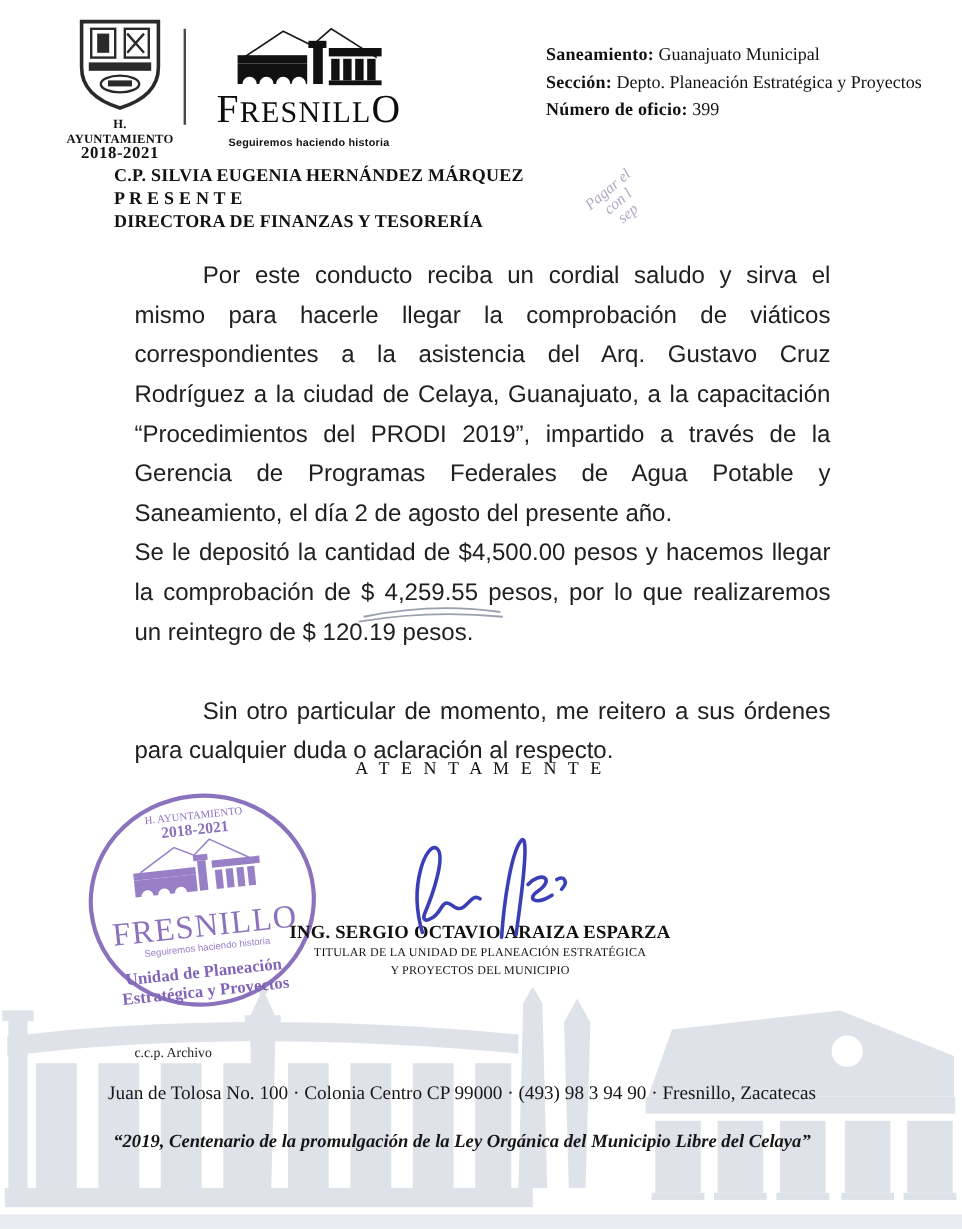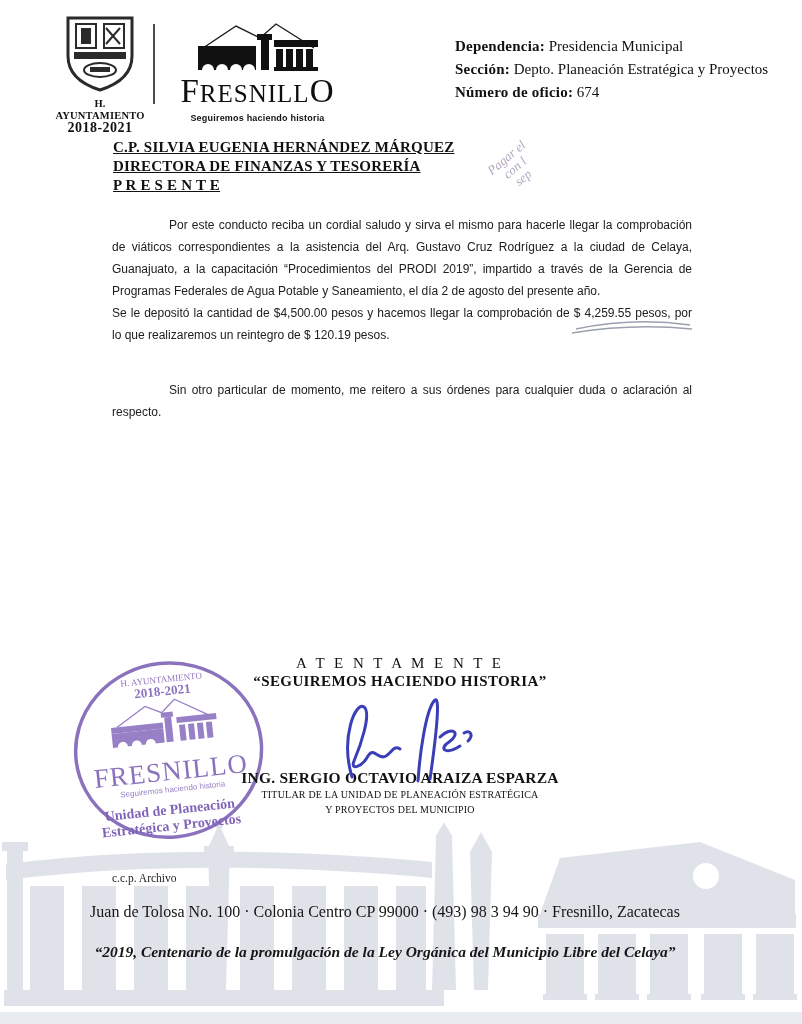--- a/index.html
+++ b/index.html
@@ -12,33 +12,33 @@
   .coat-caption .years{font-size:14px;letter-spacing:.5px;}
   .hdr-divider{left:153px;top:24px;width:2px;height:80px;background:#4a4a4a;z-index:2;}
   .logo{left:170px;top:18px;width:175px;text-align:center;z-index:2;}
   .logo-text{font-family:"Liberation Serif",serif;color:#0e0e0e;letter-spacing:1px;line-height:30px;white-space:nowrap;}
   .logo-text .big{font-size:33px;}
   .logo-text .mid{font-size:25px;}
   .logo-tagline{font-family:"Liberation Sans",sans-serif;font-weight:bold;font-size:9px;letter-spacing:.2px;color:#111;margin-top:1px;}
   .hdr-info{left:455px;top:35px;width:345px;font-size:15px;line-height:23px;color:#111;z-index:2;}
   .hdr-info b{letter-spacing:.2px;}
   
-  .recipient{left:113px;top:138px;font-weight:bold;font-size:15px;line-height:19px;letter-spacing:.2px;color:#111;z-index:2;text-decoration:underline;}
+  .recipient{left:95px;top:138px;font-weight:bold;font-size:15px;line-height:19px;letter-spacing:.2px;color:#111;z-index:2;}
   
   .hand-note{left:492px;top:148px;transform:rotate(-40deg);color:#b3a6c4;font-style:italic;font-size:13px;line-height:13px;z-index:2;text-align:center;}
   
-  .body-text{left:112px;top:214px;width:580px;font-family:"Liberation Sans",sans-serif;font-size:12px;line-height:22px;text-align:justify;color:#202020;z-index:2;}
+  .body-text{left:112px;top:214px;width:580px;font-family:"Liberation Sans",sans-serif;font-size:20px;line-height:33px;text-align:justify;color:#202020;z-index:2;}
   .body-text p{margin:0;}
   .p-indent{text-indent:57px;}
   .amount{position:relative;white-space:nowrap;}
   .squiggle{position:absolute;left:-4px;bottom:-15px;}
   .gap-anexo{margin-top:49px !important;}
   .gap-sin{margin-top:33px !important;}
   
-  .closing{left:175px;top:654px;width:450px;text-align:center;font-size:15px;line-height:18px;color:#111;z-index:2;}
+  .closing{left:175px;top:632px;width:450px;text-align:center;font-size:15px;line-height:18px;color:#111;z-index:2;}
   .closing .aten{letter-spacing:3px;}
   .closing .slog{font-weight:bold;letter-spacing:.4px;}
   
   .sig{left:332px;top:693px;z-index:3;}
   
   .signatory{left:145px;top:769px;width:510px;text-align:center;color:#111;z-index:2;}
   .signatory .name{font-weight:bold;font-size:15.5px;line-height:18px;letter-spacing:.2px;}
   .signatory .title{font-size:10px;line-height:15px;letter-spacing:.2px;}
   
   .stamp{left:68px;top:656px;width:204px;height:196px;transform:rotate(-6deg);opacity:.88;z-index:1;}
@@ -126,49 +126,48 @@
       <rect x="108" y="31" width="7" height="18" fill="#111"></rect>
       <rect x="118" y="31" width="7" height="18" fill="#111"></rect>
       <rect x="128" y="31" width="7" height="18" fill="#111"></rect>
       <rect x="96" y="49" width="44" height="4" fill="#111"></rect>
     </svg>
     <div class="logo-text"><span class="big">F</span><span class="mid">RESNILL</span><span class="big">O</span></div>
     <div class="logo-tagline">Seguiremos haciendo historia</div>
   </div>
 
   <div class="abs hdr-info">
-    <div><b>Dependencia:</b><span> Presidencia Municipal</span></div>
+    <div><b>Saneamiento:</b><span> Guanajuato Municipal</span></div>
     <div><b>Sección:</b><span> Depto. Planeación Estratégica y Proyectos</span></div>
-    <div><b>Número de oficio:</b><span> 674</span></div>
+    <div><b>Número de oficio:</b><span> 399</span></div>
   </div>
 
   <div class="abs recipient">
     <div>C.P. SILVIA EUGENIA HERNÁNDEZ MÁRQUEZ</div>
+    <div>P R E S E N T E</div>
     <div>DIRECTORA DE FINANZAS Y TESORERÍA</div>
-    <div>P R E S E N T E</div>
   </div>
 
   <div class="abs hand-note">
     <div>Pagar el</div>
     <div>con l</div>
     <div>sep</div>
   </div>
 
   <div class="abs body-text">
     <p class="p-indent">Por este conducto reciba un cordial saludo y sirva el mismo para hacerle llegar la comprobación de viáticos correspondientes a la asistencia del Arq. Gustavo Cruz Rodríguez a la ciudad de Celaya, Guanajuato, a la capacitación “Procedimientos del PRODI 2019”, impartido a través de la Gerencia de Programas Federales de Agua Potable y Saneamiento, el día 2 de agosto del presente año.</p>
     <p><span>Se le depositó la cantidad de $4,500.00 pesos y hacemos llegar la comprobación de </span><span class="amount"><span>$ 4,259.55</span><svg class="squiggle" width="128" height="18" viewBox="0 0 128 18">
             <path d="M6,12 Q64,0 120,8" fill="none" stroke="#9aa0ad" stroke-width="1.6"></path>
             <path d="M2,16 Q62,6 122,12" fill="none" stroke="#9aa0ad" stroke-width="1.6"></path>
           </svg></span><span> pesos, por lo que realizaremos un reintegro de $ 120.19 pesos.</span></p>
     <p class="gap-sin p-indent">Sin otro particular de momento, me reitero a sus órdenes para cualquier duda o aclaración al respecto.</p>
   </div>
 
   <div class="abs closing">
     <div class="aten">A T E N T A M E N T E</div>
-    <div class="slog">“SEGUIREMOS HACIENDO HISTORIA”</div>
   </div>
 
   <div class="abs stamp">
     <svg width="204" height="196" viewBox="0 0 204 196">
       <ellipse cx="101" cy="94" rx="93" ry="87" fill="none" stroke="#7c5fb5" stroke-width="3.5"></ellipse>
       <text x="101" y="26" text-anchor="middle" font-size="9" fill="#7c5fb5" font-family="Liberation Serif, serif">H. AYUNTAMIENTO</text>
       <text x="101" y="39" text-anchor="middle" font-size="13" font-weight="bold" fill="#7c5fb5" font-family="Liberation Serif, serif">2018-2021</text>
       <g fill="#8a6fc0" stroke="#8a6fc0">
         <polyline points="52,66 82,48 98,56 112,44 146,64" fill="none" stroke-width="1.3"></polyline>
         <rect x="46" y="66" width="52" height="6" stroke="none"></rect>

